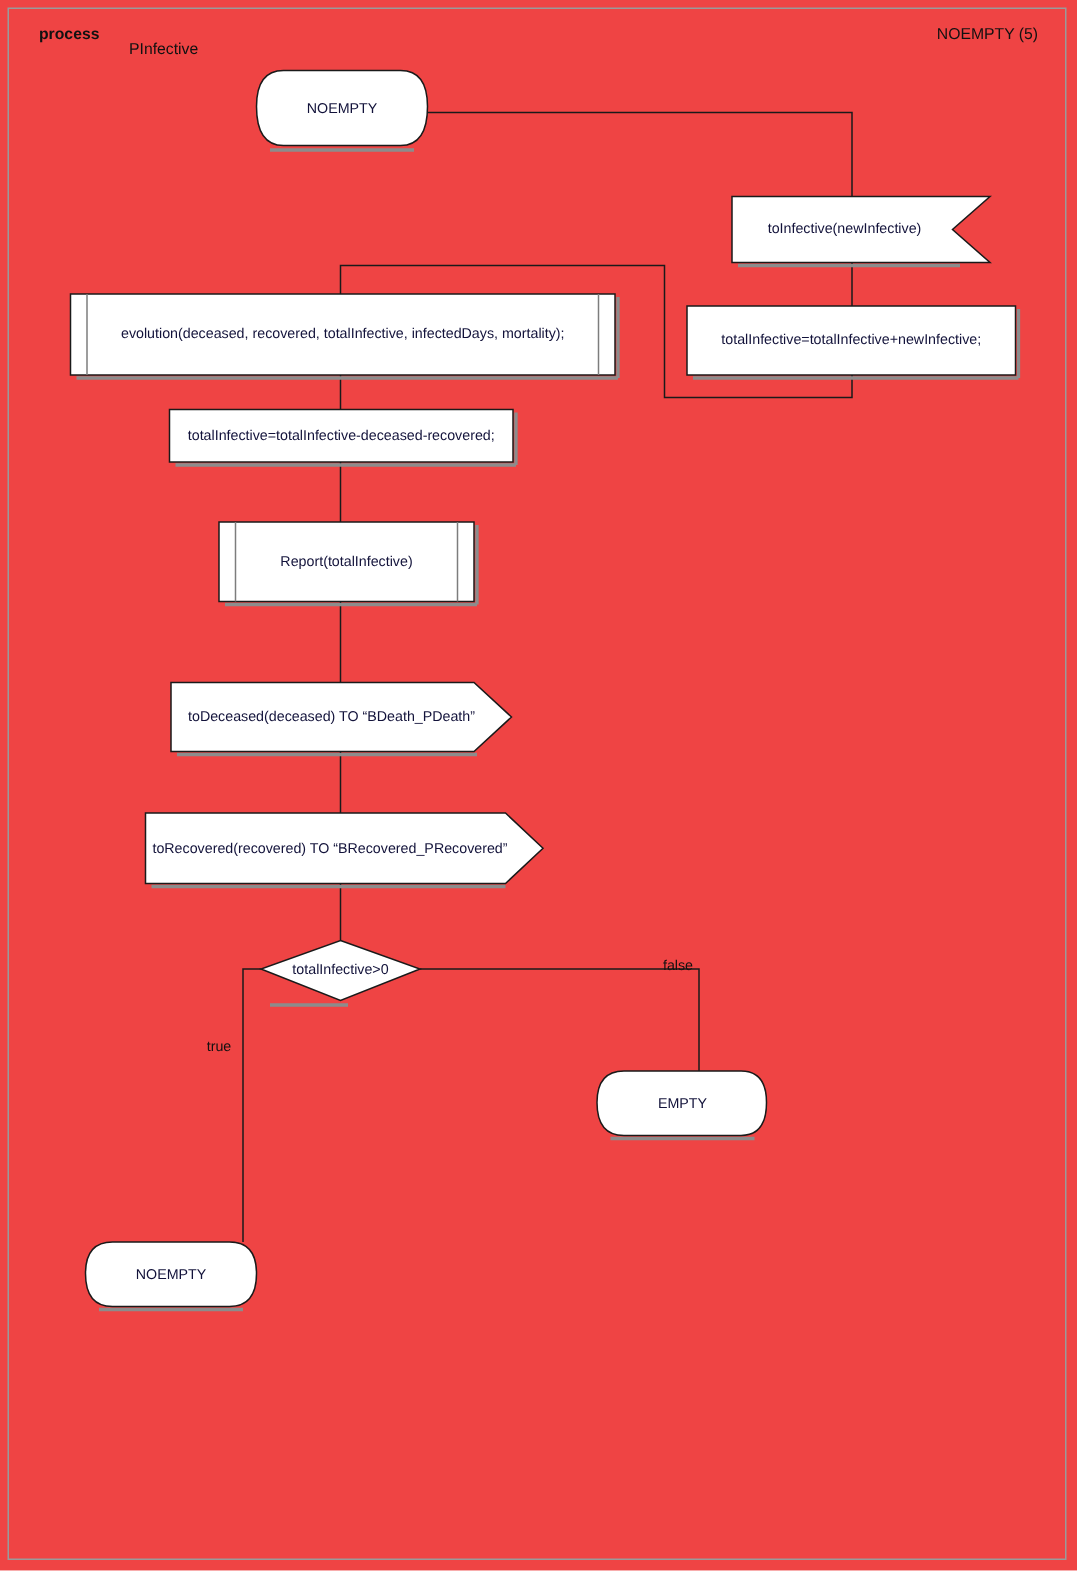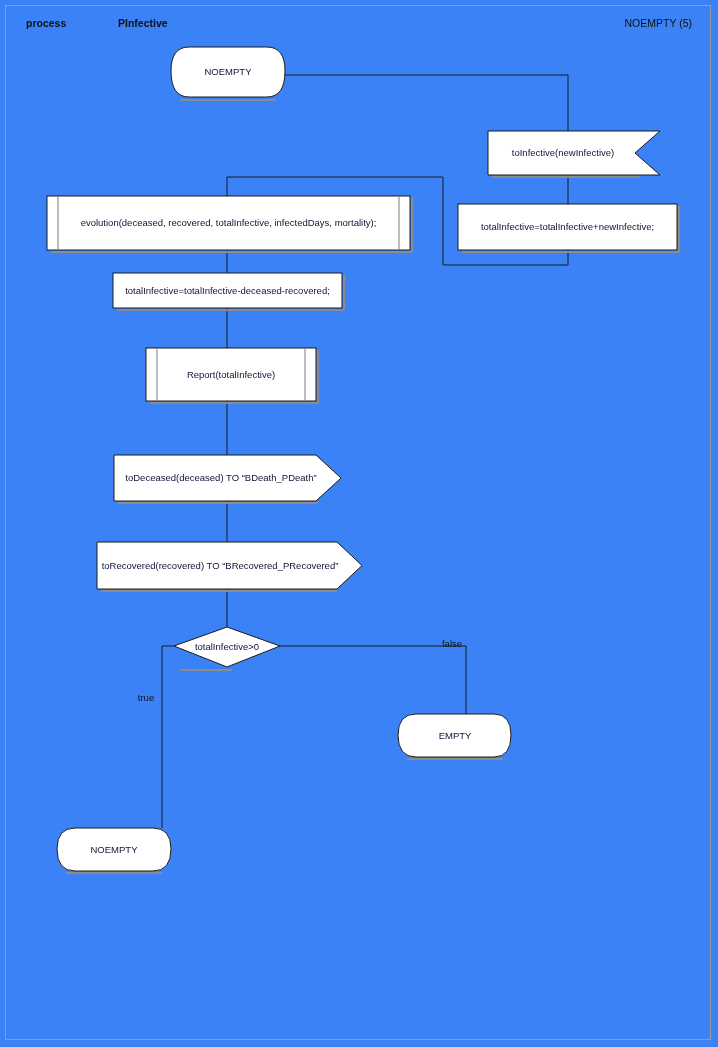--- a/index.html
+++ b/index.html
@@ -7,21 +7,21 @@
     padding: 0;
     background: #ffffff;
   }
   body {
     font-family: "Liberation Sans", sans-serif;
   }
   #page {
     position: relative;
     width: 718px;
     height: 1047px;
-    background: #3b82f6;
+    background: #ef4444;
     overflow: hidden;
   }
   .page-border {
     position: absolute;
     left: 5px;
     top: 5px;
     width: 706px;
     height: 1035px;
     border: 1px solid #9a9a9a;
     box-sizing: border-box;
@@ -32,23 +32,22 @@
     color: #111111;
     white-space: nowrap;
   }
   .hdr-process {
     left: 26px;
     top: 17px;
     font-weight: bold;
   }
   .hdr-name {
     left: 86px;
-    top: 17px;
-    font-weight: bold;
-    margin-left: 32px;
+    top: 27px;
+    font-weight: normal;
   }
   .hdr-right {
     right: 26px;
     top: 17px;
     font-weight: normal;
   }
   svg.chart {
     position: absolute;
     left: 0;
     top: 0;

